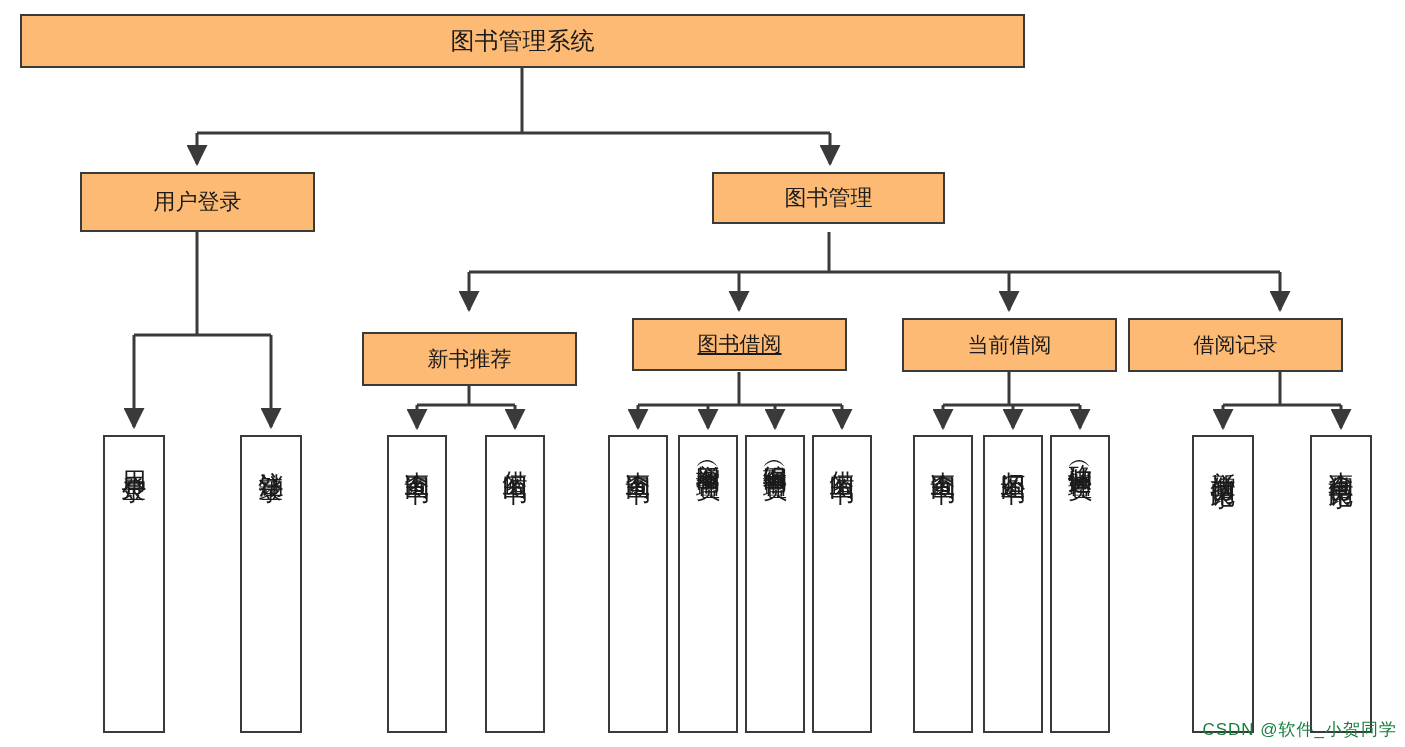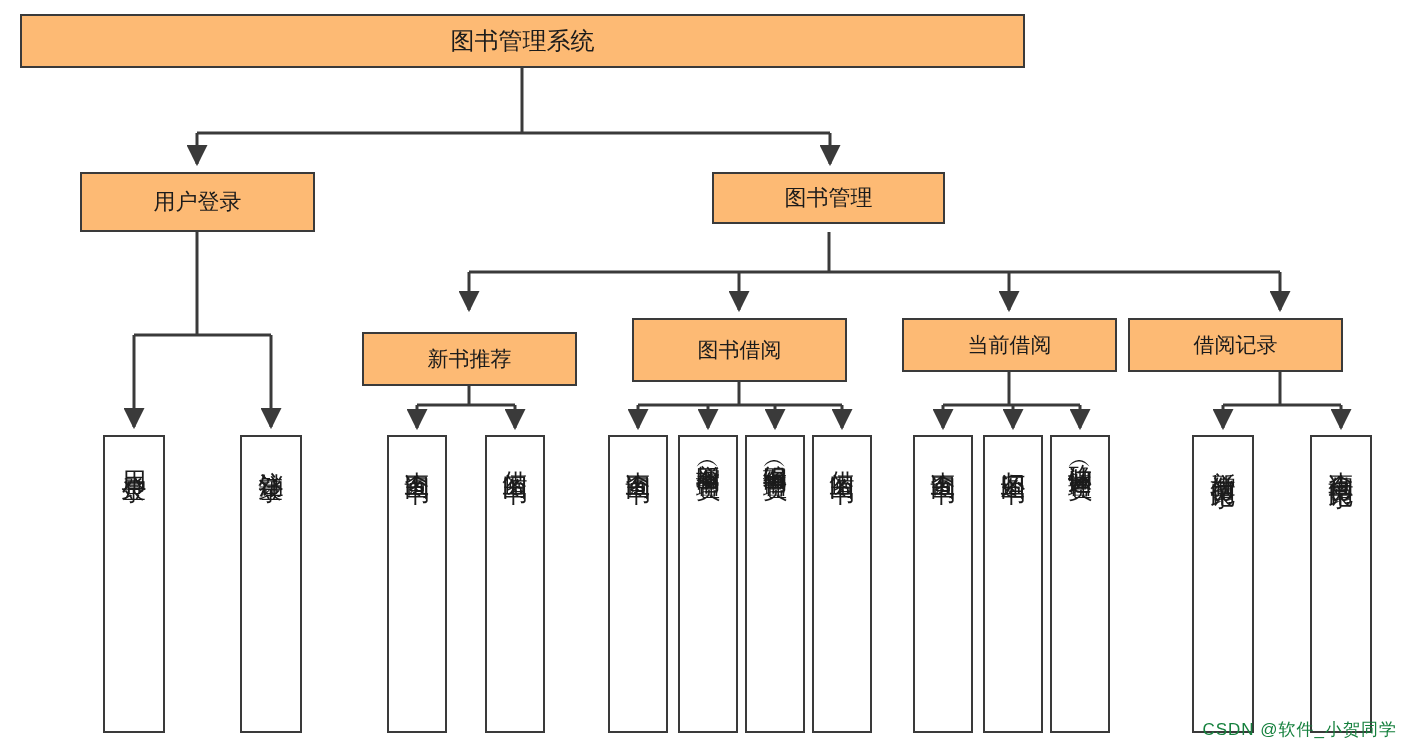--- a/index.html
+++ b/index.html
@@ -123,21 +123,21 @@
   <div class="node lvl2" id="node-user-login" style="left: 80px; top: 172px; width: 235px; height: 60px;">
     <span>用户登录</span>
   </div>
   <div class="node lvl2" id="node-book-manage" style="left: 712px; top: 172px; width: 233px; height: 52px;">
     <span>图书管理</span>
   </div>
 
   <div class="node lvl3" id="node-new-book-recommend" style="left: 362px; top: 332px; width: 215px; height: 54px;">
     <span>新书推荐</span>
   </div>
-  <div class="node lvl3" id="node-book-borrow" style="left: 632px; top: 318px; width: 215px; height: 64px;">
+  <div class="node lvl3" id="node-book-borrow" style="left: 632px; top: 318px; width: 215px; height: 53px; text-decoration: underline;">
     <span>图书借阅</span>
   </div>
   <div class="node lvl3" id="node-current-borrow" style="left: 902px; top: 318px; width: 215px; height: 54px;">
     <span>当前借阅</span>
   </div>
   <div class="node lvl3" id="node-borrow-record" style="left: 1128px; top: 318px; width: 215px; height: 54px;">
     <span>借阅记录</span>
   </div>
 
   <div class="leaf" id="leaf-0" style="left: 103px; top: 435px; width: 62px; height: 298px;">

